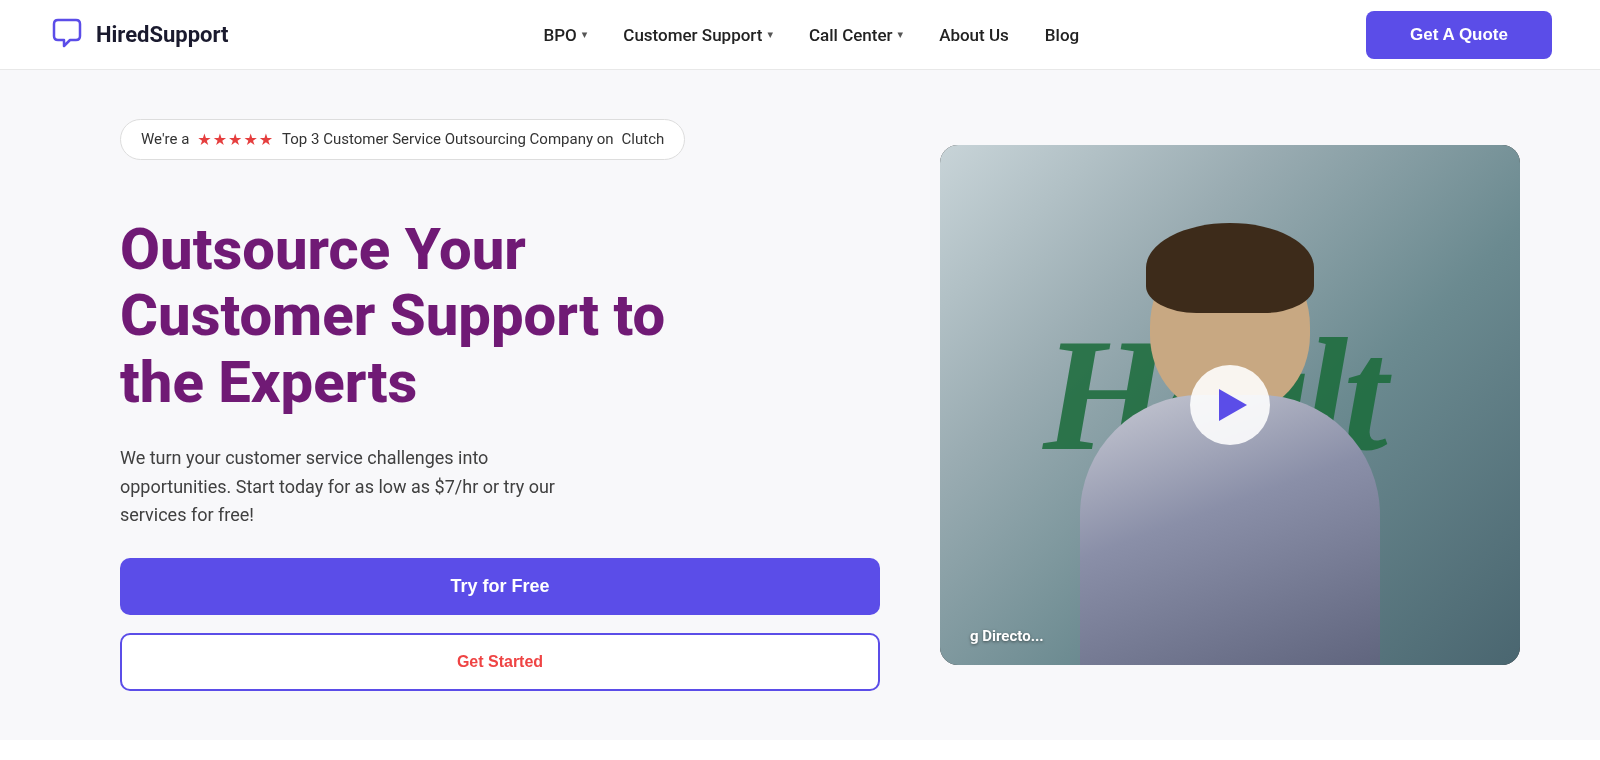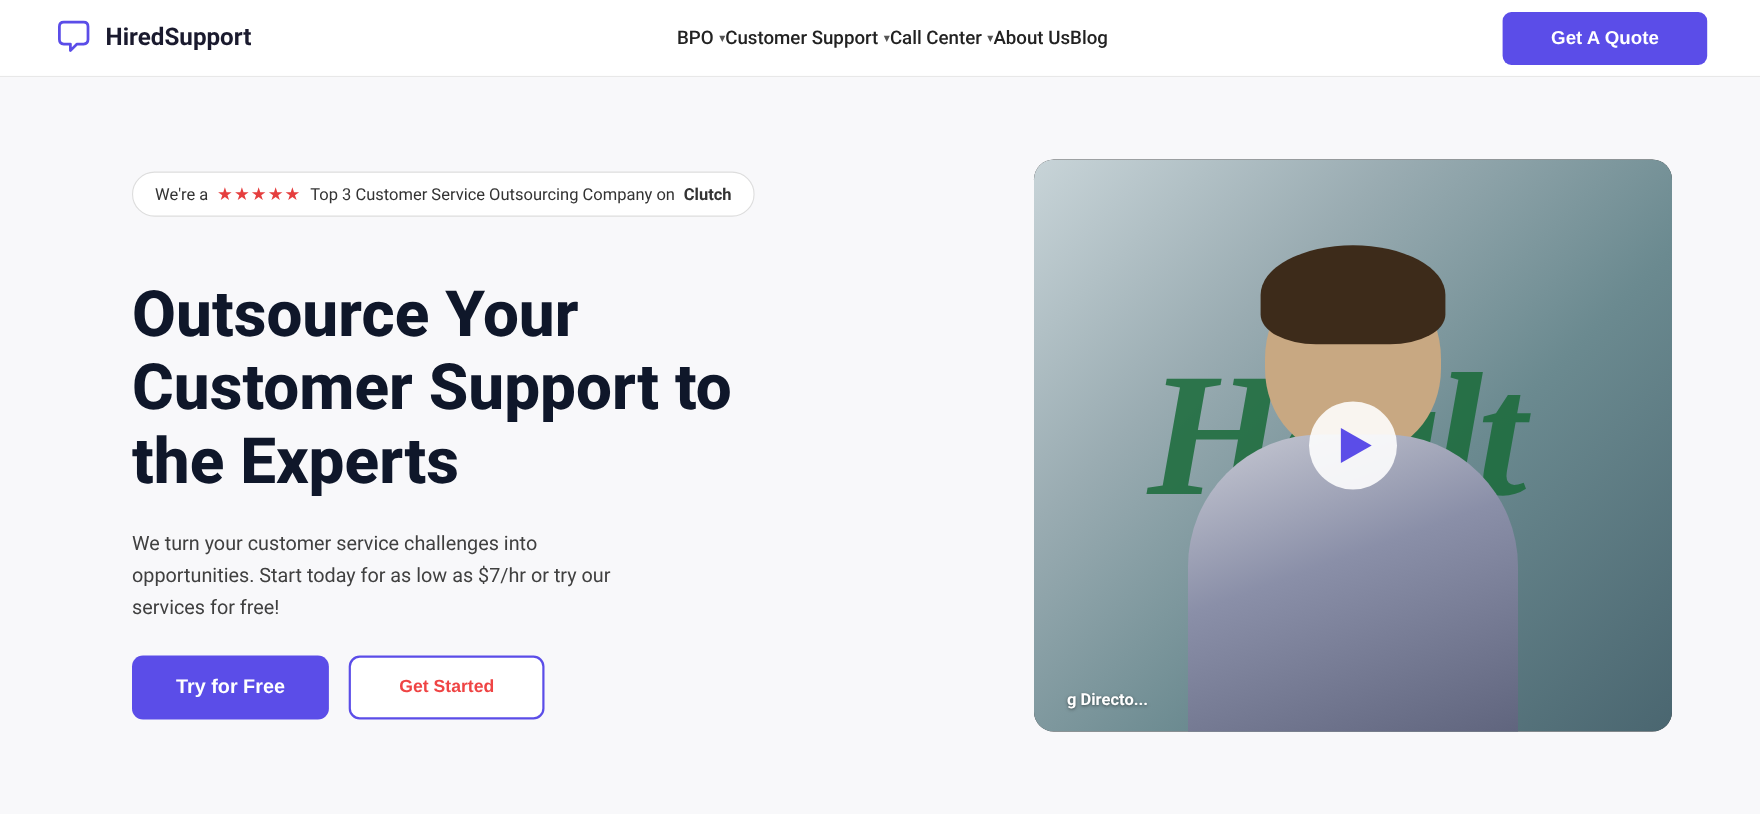--- a/index.html
+++ b/index.html
@@ -22,20 +22,21 @@
       text-decoration: none;
     }
     .nav-logo-text {
       font-size: 22px;
       font-weight: 700;
       color: #1a1a2e;
     }
     .nav-center {
       display: flex;
       align-items: flex-start;
+      gap: 36px;
       margin-left: 28px;
     }
     .nav-item {
       display: flex;
       align-items: center;
       gap: 5px;
       font-size: 17px;
       color: #222;
       cursor: pointer;
       font-weight: 500;
@@ -90,38 +91,39 @@
       background: #fff;
       border: 1px solid #ddd;
       border-radius: 50px;
       padding: 10px 20px;
       font-size: 15px;
       color: #333;
       margin-bottom: 56px;
       white-space: nowrap;
     }
     .badge-stars { color: #e53e3e; font-size: 16px; letter-spacing: 1px; }
-    .badge-bold { font-weight: 700; }
+    .badge-bold { font-weight: 400; }
     .hero-title {
       font-size: 58px;
       font-weight: 800;
-      color: #0f172a;
+      color: #701a75;
       line-height: 1.15;
       margin-bottom: 28px;
     }
     .hero-subtitle {
       font-size: 18px;
       color: #404040;
       line-height: 1.6;
       max-width: 480px;
       margin-bottom: 28px;
     }
     .hero-buttons {
       display: flex;
       gap: 18px;
+      flex-direction: column;
     }
     .btn-try {
       background: #5b4de8;
       color: #fff;
       border: none;
       padding: 18px 40px;
       border-radius: 10px;
       font-size: 18px;
       font-weight: 700;
       cursor: pointer;

